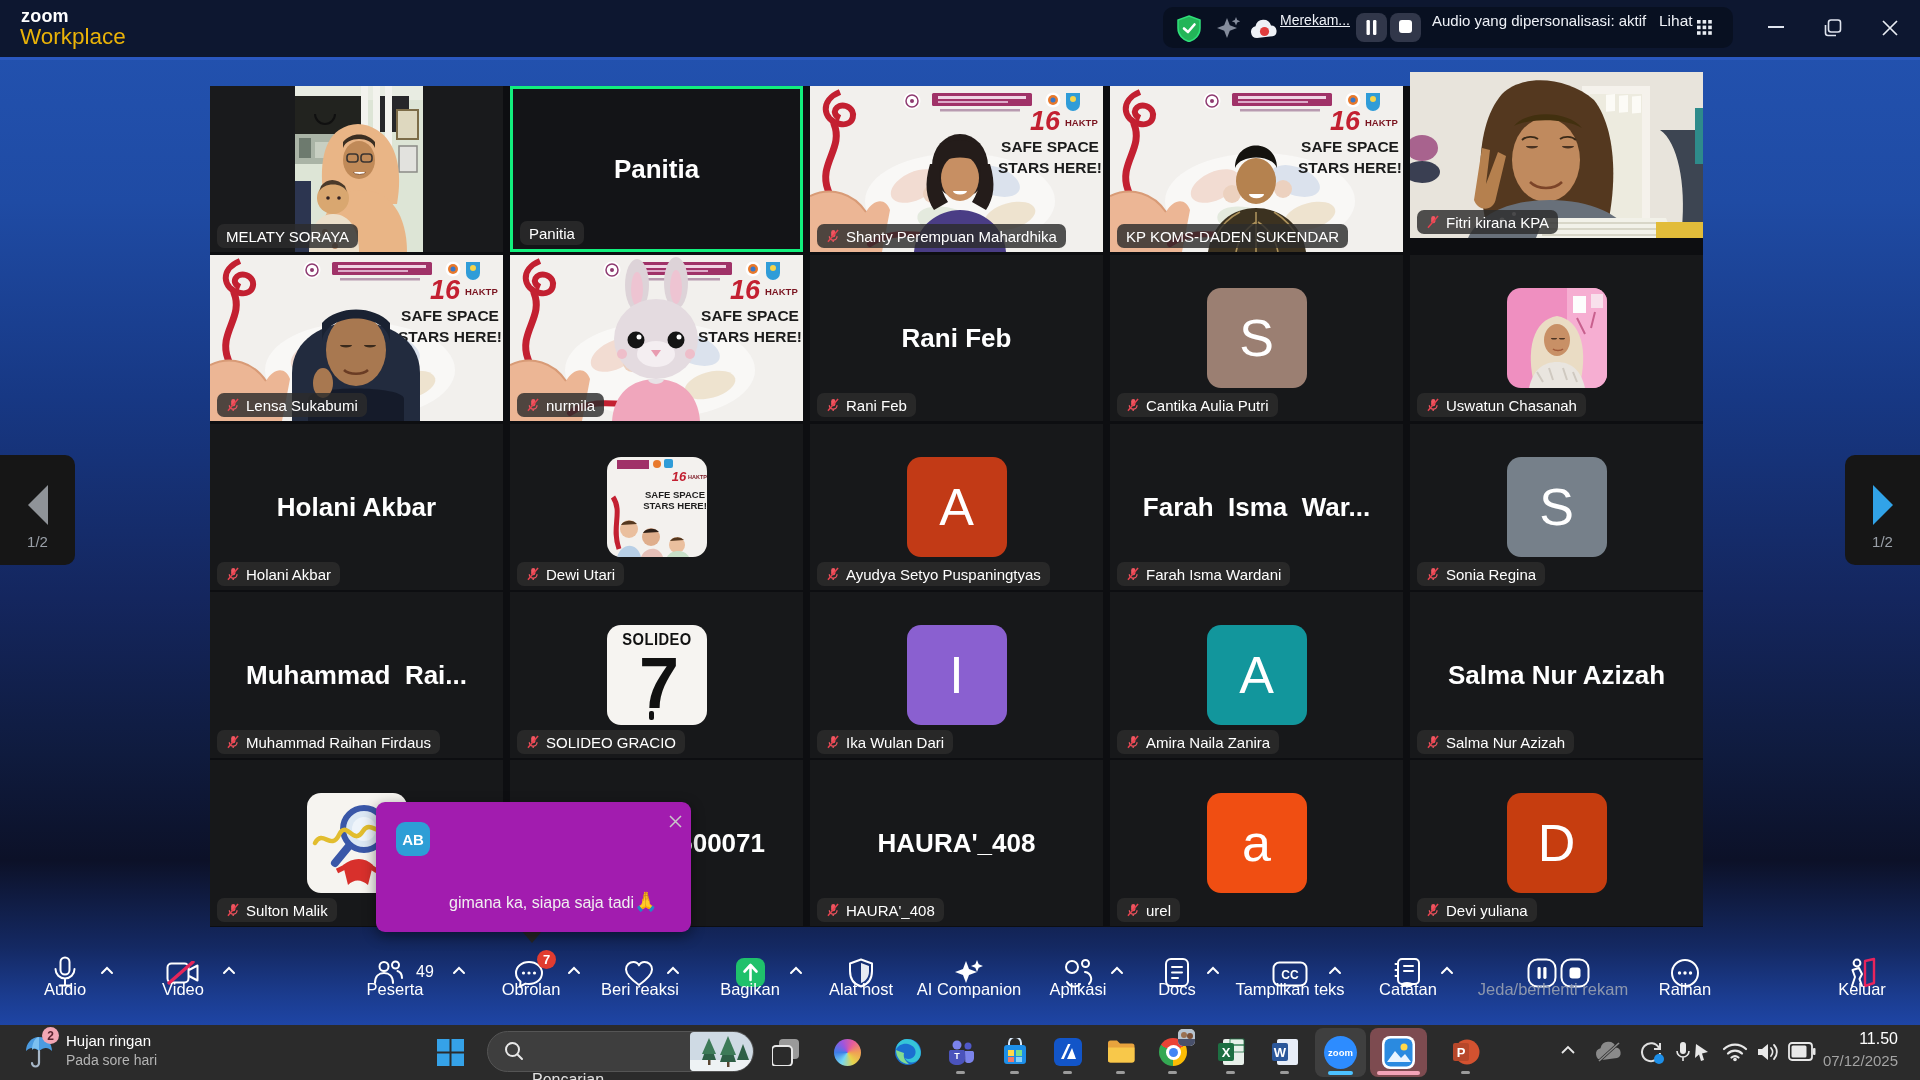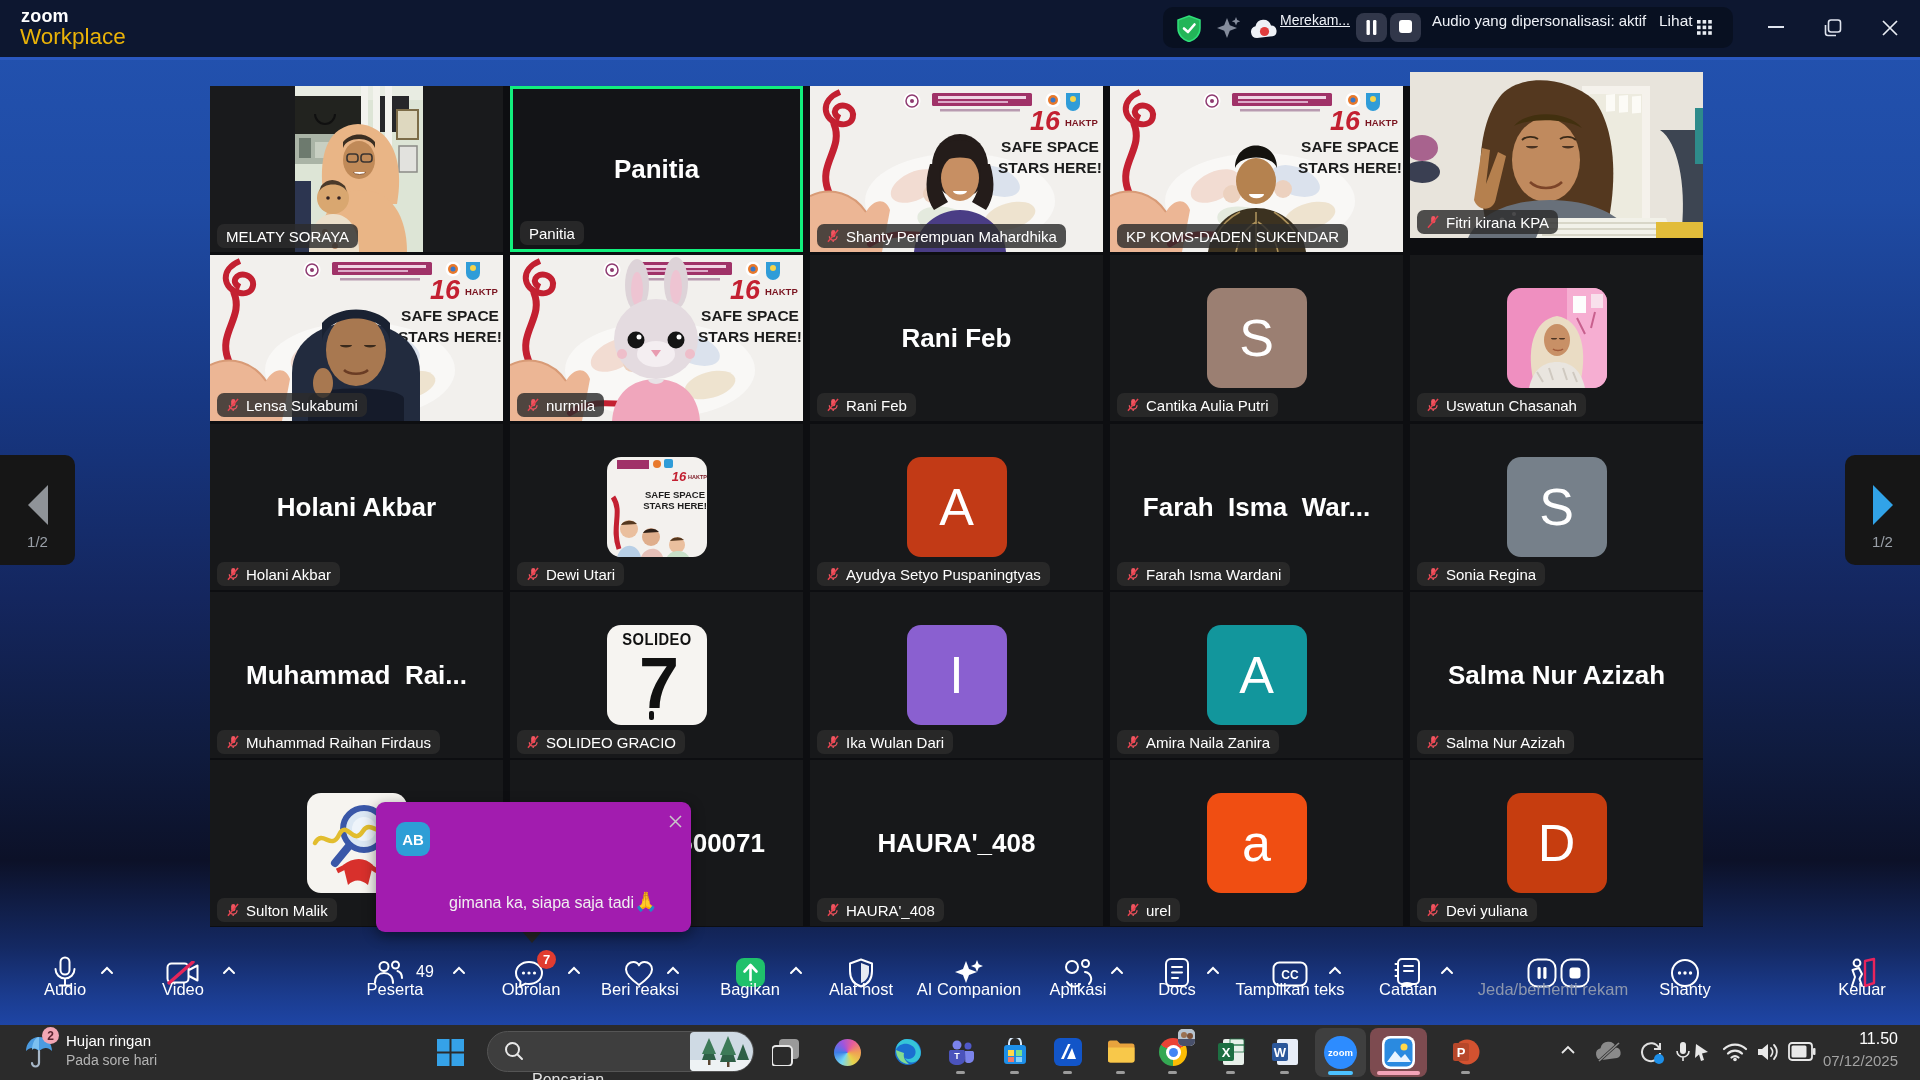--- a/index.html
+++ b/index.html
@@ -715,21 +715,21 @@
       <rect x="9.5" y="9.5" width="11" height="11" rx="3" fill="#fff"></rect>
     </svg>
     <div class="tbl gray" style="left:1553px">Jeda/berhenti rekam</div>
 
     <svg class="tbic" style="left:1685px;top:958px" width="30" height="30" viewBox="0 0 30 30">
       <circle cx="15" cy="15" r="13" fill="none" stroke="#fff" stroke-width="2"></circle>
       <circle cx="9.5" cy="15" r="1.7" fill="#fff"></circle>
         <circle cx="15" cy="15" r="1.7" fill="#fff"></circle>
         <circle cx="20.5" cy="15" r="1.7" fill="#fff"></circle>
     </svg>
-    <div class="tbl" style="left:1685px">Shanty</div>
+    <div class="tbl" style="left:1685px">Raihan</div>
 
     <svg class="tbic" style="left:1862px;top:957px" width="32" height="32" viewBox="0 0 32 32">
       <circle cx="11" cy="6" r="3.4" fill="none" stroke="#fff" stroke-width="2"></circle>
       <path d="M6 29 L9 20 L6.5 13 L13 11 L16 17 L13.5 22 L16 29" fill="none" stroke="#fff" stroke-width="2" stroke-linecap="round" stroke-linejoin="round"></path>
       <path d="M19 4 L28 2 V26 L19 29 Z" fill="none" stroke="#e8245c" stroke-width="2.4" stroke-linejoin="round"></path>
     </svg>
     <div class="tbl" style="left:1862px">Keluar</div>
   </div>
 
   <div id="chattail"></div>

